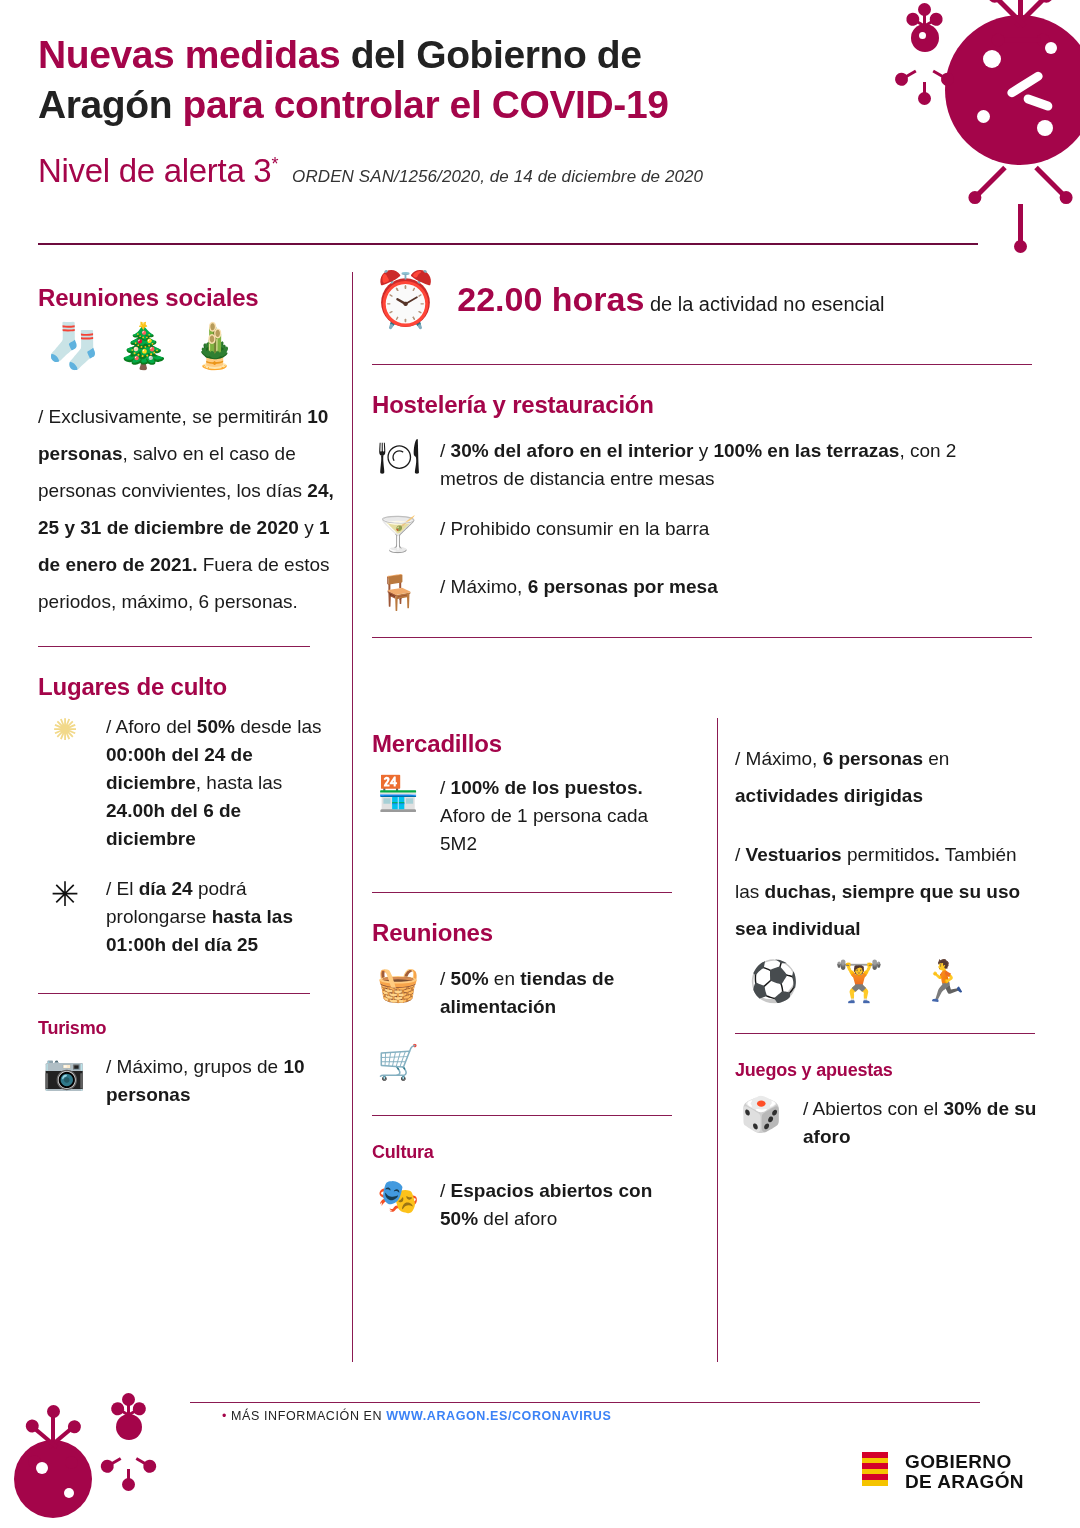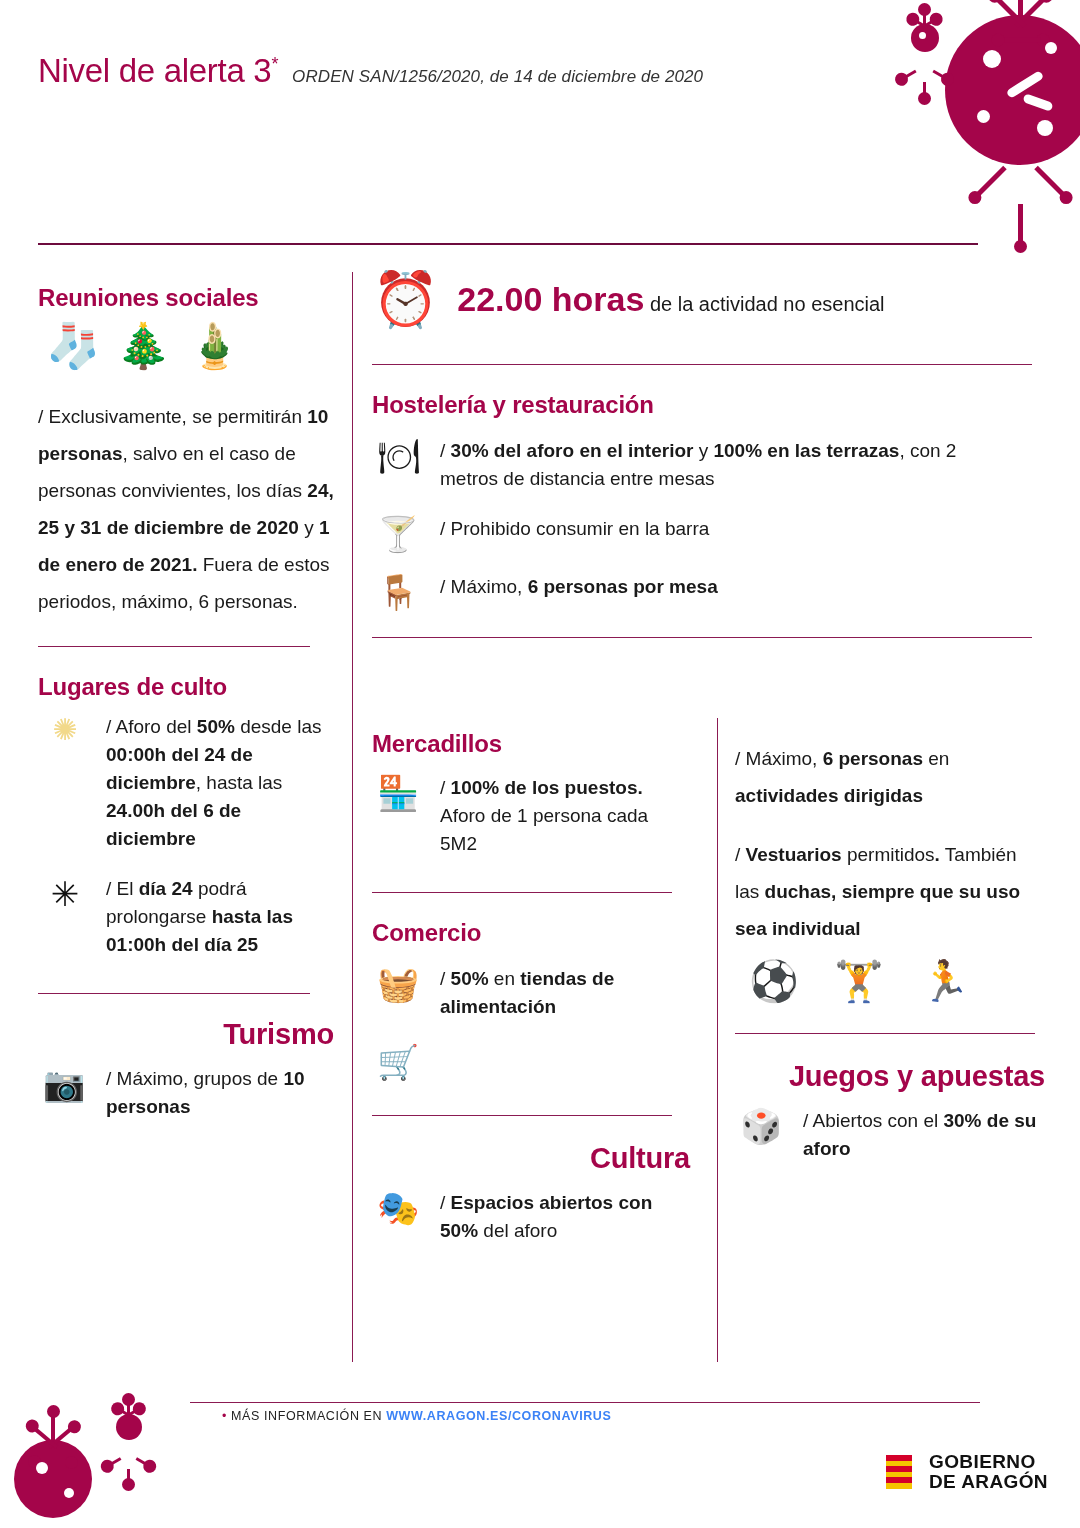--- a/index.html
+++ b/index.html
@@ -131,21 +131,21 @@
   .vline-1 { left: 352px; top: 272px; height: 1090px; }
   .vline-2 { left: 717px; top: 718px; height: 644px; }
 
   .sec-title {
     font-size: 24px;
     font-weight: bold;
     color: #a4054a;
     margin: 12px 0 12px 0;
     letter-spacing: -0.2px;
   }
-  .sec-title.small { font-size: 29px; text-align: right; }
+  .sec-title.small { font-size: 18px; }
 
   .body-text {
     font-size: 19px;
     line-height: 37px;
     color: #1a1a1a;
   }
   .body-text b { font-weight: bold; }
 
   .rule {
     height: 1px;
@@ -221,24 +221,24 @@
   }
   .footer-info .url {
     font-weight: bold;
     color: #3b82f6;
   }
   .footer-info .bullet { color: #a4054a; }
 
   
   .gov-logo {
     position: absolute;
-    right: 32px;
+    right: 56px;
     top: 1452px;
     display: flex;
-    align-items: center;
+    align-items: flex-start;
     gap: 17px;
   }
   .gov-logo .flag {
     width: 26px;
     height: 34px;
     background: repeating-linear-gradient(
       to bottom,
       #d4002a 0px, #d4002a 5.6px,
       #f5c400 5.6px, #f5c400 11.2px
     );
@@ -321,20 +321,24 @@
     <div class="core" style="left:16px; top:16px; width:26px; height:26px;"></div>
     <div class="spike" style="left:27px; top:2px; width:3px; height:15px;"></div>
     <div class="spike" style="left:27px; top:2px; width:3px; height:15px; transform:rotate(60deg) translateY(3px);"></div>
     <div class="spike" style="left:27px; top:2px; width:3px; height:15px; transform:rotate(-60deg) translateY(3px);"></div>
     <div class="spike" style="left:27px; top:41px; width:3px; height:15px; transform:rotate(180deg) translateY(-15px);"></div>
     <div class="spike" style="left:27px; top:41px; width:3px; height:15px; transform:rotate(120deg) translateY(-9px);"></div>
     <div class="spike" style="left:27px; top:41px; width:3px; height:15px; transform:rotate(-120deg) translateY(-9px);"></div>
   </div>
 
   <div class="header">
+    <div class="title">
+      <span class="pink">Nuevas medidas</span><span> del Gobierno de</span><br>
+      <span>Aragón </span><span class="pink">para controlar el COVID-19</span>
+    </div>
     <div class="subtitle-row">
       <div class="alert-level">
         <span>Nivel de alerta 3</span><sup>*</sup>
       </div>
       <div class="order-ref">ORDEN SAN/1256/2020, de 14 de diciembre de 2020</div>
     </div>
   </div>
   <div class="hr-main"></div>
 
   <div class="vline vline-1"></div>
@@ -410,21 +414,21 @@
 
   <div style="position:absolute; left:372px; top:718px; width:318px;">
     <div class="sec-title">Mercadillos</div>
     <div class="item" style="margin-top:16px;">
       <div class="ic">🏪</div>
       <div class="txt">/ <b>100% de los puestos.</b> Aforo de 1 persona cada 5M2</div>
     </div>
 
     <div class="rule" style="width:300px; margin-top:34px;"></div>
 
-    <div class="sec-title">Comercio</div>
+    <div class="sec-title">Reuniones</div>
     <div class="item" style="margin-top:18px;">
       <div class="ic">🧺</div>
       <div class="txt">/ <b>50%</b> en <b>tiendas de alimentación</b></div>
     </div>
     <div class="item">
       <div class="ic">🛒</div>
     </div>
 
     <div class="rule" style="width:300px; margin-top:36px;"></div>
 

